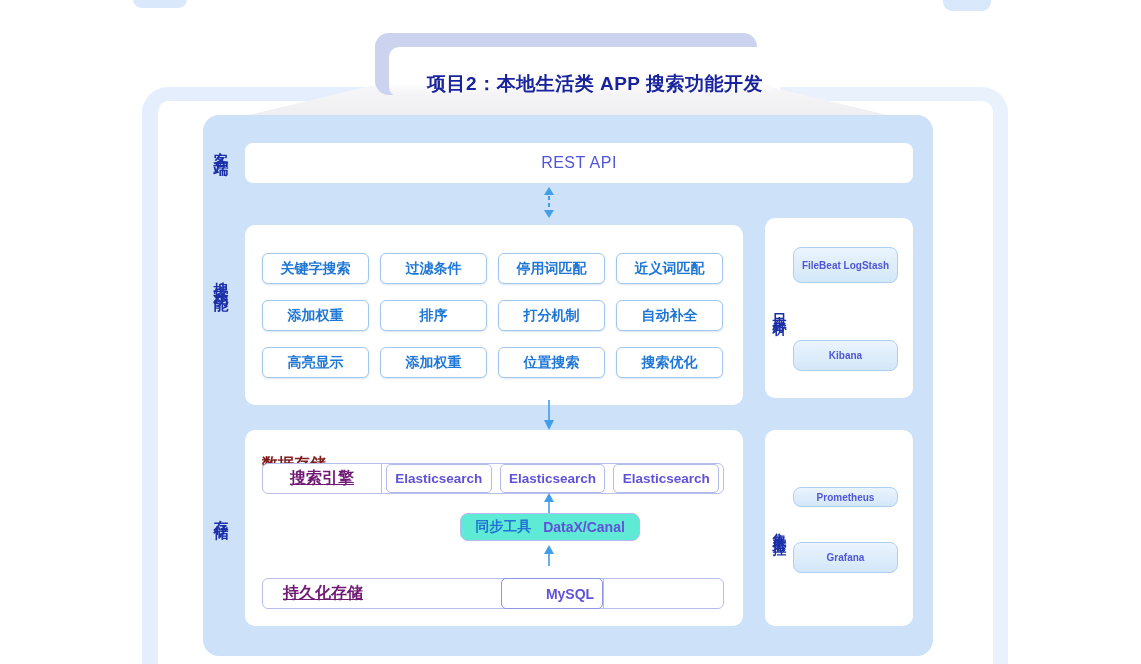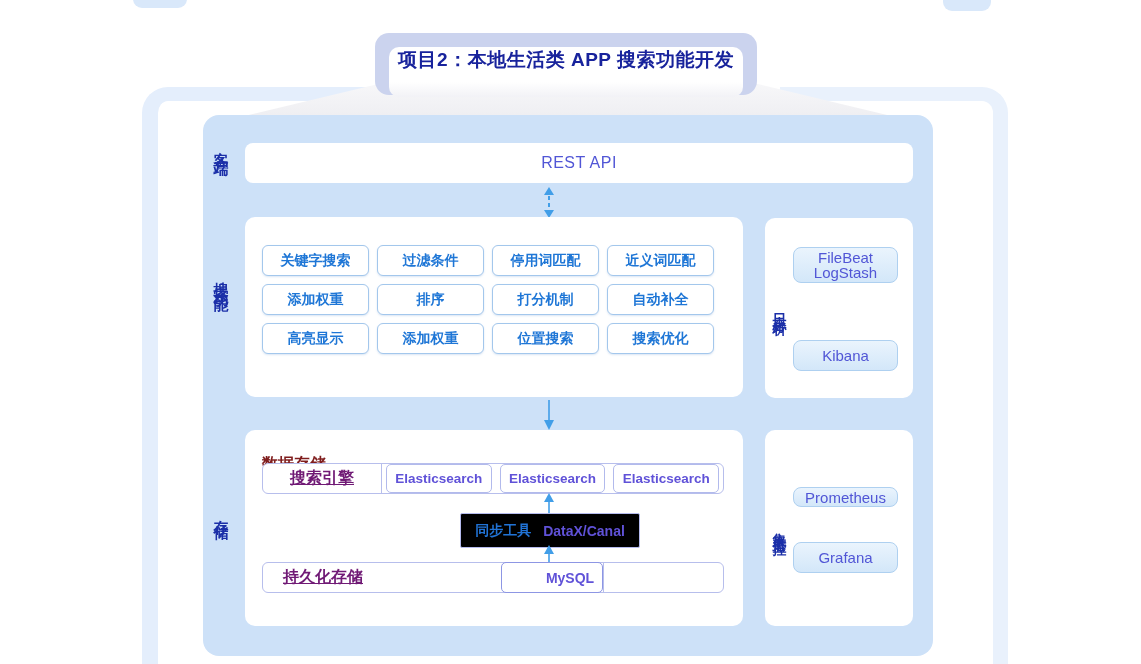--- a/index.html
+++ b/index.html
@@ -19,73 +19,73 @@
       border-top-right-radius:26px;}
   .platform{position:absolute;left:203px;top:84px;width:730px;height:42px;
       background:linear-gradient(180deg,#f7f7f9 0%,#ececf0 100%);
       clip-path:polygon(0 100%,24% 0,76% 0,100% 100%);}
 
   
   .title-outer{position:absolute;left:375px;top:33px;width:382px;height:62px;
       background:#cbd3ee;border-radius:14px;}
   .title-inner{position:absolute;left:389px;top:47px;width:354px;height:50px;
       background:linear-gradient(180deg,#ffffff 70%,#f2f2f6 100%);
-      border-radius:10px;display:flex;align-items:flex-start;justify-content:center;}
+      border-radius:10px;display:flex;align-items:flex-end;justify-content:center;padding-left:29px;}
   .title-text{font-size:19px;font-weight:bold;color:#18239c;letter-spacing:.5px;white-space:nowrap;}
 
   
   .main-panel{position:absolute;left:203px;top:115px;width:730px;height:541px;
       background:#cde1f8;border-radius:16px;}
 
   .vlabel{position:absolute;writing-mode:vertical-rl;text-orientation:upright;
       font-weight:bold;font-size:15px;color:#1b2fa8;letter-spacing:5px;line-height:20px;}
   .vlabel-inner{writing-mode:vertical-rl;text-orientation:upright;font-weight:bold;
       font-size:14px;color:#1b2fa8;letter-spacing:3px;
       position:absolute;left:6px;top:50%;transform:translateY(-50%);}
 
   .white-box{position:absolute;background:#ffffff;border-radius:10px;}
   .rest-bar{position:absolute;left:42px;top:28px;width:668px;height:40px;background:#fff;
       border-radius:8px;display:flex;align-items:center;justify-content:center;
       font-size:16px;font-weight:500;color:#5156d6;letter-spacing:.5px;}
 
-  .search-panel{left:42px;top:102px;width:498px;height:180px;
+  .search-panel{left:42px;top:110px;width:498px;height:180px;
       display:grid;grid-template-columns:repeat(4,107px);grid-auto-rows:31px;
-      column-gap:11px;row-gap:16px;padding:28px 0 16px 17px;box-sizing:border-box;gap:8px;}
+      column-gap:11px;row-gap:16px;padding:28px 0 16px 17px;box-sizing:border-box;}
   .feature-btn{border:1.5px solid #a3c7ec;border-radius:6px;background:#fff;
       display:flex;align-items:center;justify-content:center;
       font-size:14px;font-weight:bold;color:#1e76d6;
       box-shadow:0 1px 2px rgba(110,155,210,.25);white-space:nowrap;}
 
   .side-panel{position:absolute;background:#fff;border-radius:10px;}
   .log-panel{left:562px;top:103px;width:148px;height:180px;}
   .mon-panel{left:562px;top:315px;width:148px;height:196px;}
   .chip{position:absolute;left:28px;width:105px;border-radius:8px;
       background:linear-gradient(180deg,#eaf4fd,#d3e7f9);border:1px solid #aed0f0;
-      color:#5156d6;font-size:15px;font-weight:400;line-height:15px;
+      color:#5156d6;font-size:10px;font-weight:700;line-height:15px;
       display:flex;align-items:center;justify-content:center;text-align:center;
       box-sizing:border-box;}
 
   .storage-panel{left:42px;top:315px;width:498px;height:196px;}
   .storage-title{position:absolute;left:17px;top:24px;font-size:16px;font-weight:bold;color:#7f1d1d;}
   .seg-row{position:absolute;left:17px;width:462px;height:31px;border:1px solid #b7beec;
       border-radius:6px;display:flex;box-sizing:border-box;background:#fff;}
   .row-engine{top:33px;}
-  .row-persist{top:132px;}
+  .row-persist{top:148px;}
   .seg-label{display:flex;align-items:center;font-size:16px;font-weight:bold;color:#701a75;white-space:nowrap;text-decoration:underline;}
   .seg-engine-label{width:118px;justify-content:center;border-right:1px solid #b7beec;}
   .seg-persist-label{flex:1;padding-left:20px;}
   .es-chip{flex:1;margin:0 4px;border:1px solid #b2baec;border-radius:5px;
       display:flex;align-items:center;justify-content:center;
       font-size:13.5px;font-weight:600;color:#6052d8;white-space:nowrap;}
   .mysql-chip{width:102px;border:1px solid #8d96e4;border-radius:5px;margin:-1px 0;
       display:flex;align-items:center;justify-content:center;
       font-size:14px;font-weight:600;color:#6052d8;box-sizing:border-box;padding-left:36px;}
   .empty-seg{width:119px;border-left:1px solid #b7beec;}
-  .sync-box{position:absolute;left:215px;top:83px;width:180px;height:35px;
-      background:#000000;border:1px solid #b5bbee;border-radius:2px;
+  .sync-box{position:absolute;left:215px;top:83px;width:180px;height:28px;
+      background:#5eead4;border:1px solid #b5bbee;border-radius:8px;
       display:flex;align-items:center;justify-content:center;gap:12px;box-sizing:border-box;white-space:nowrap;}
   .sync-label{font-size:14px;font-weight:bold;color:#2173d5;}
   .sync-tool{font-size:14px;font-weight:600;color:#6052d8;}
 
   .arrow{position:absolute;}
 </style>
 </head>
 <body>
 
 <div class="stage">

